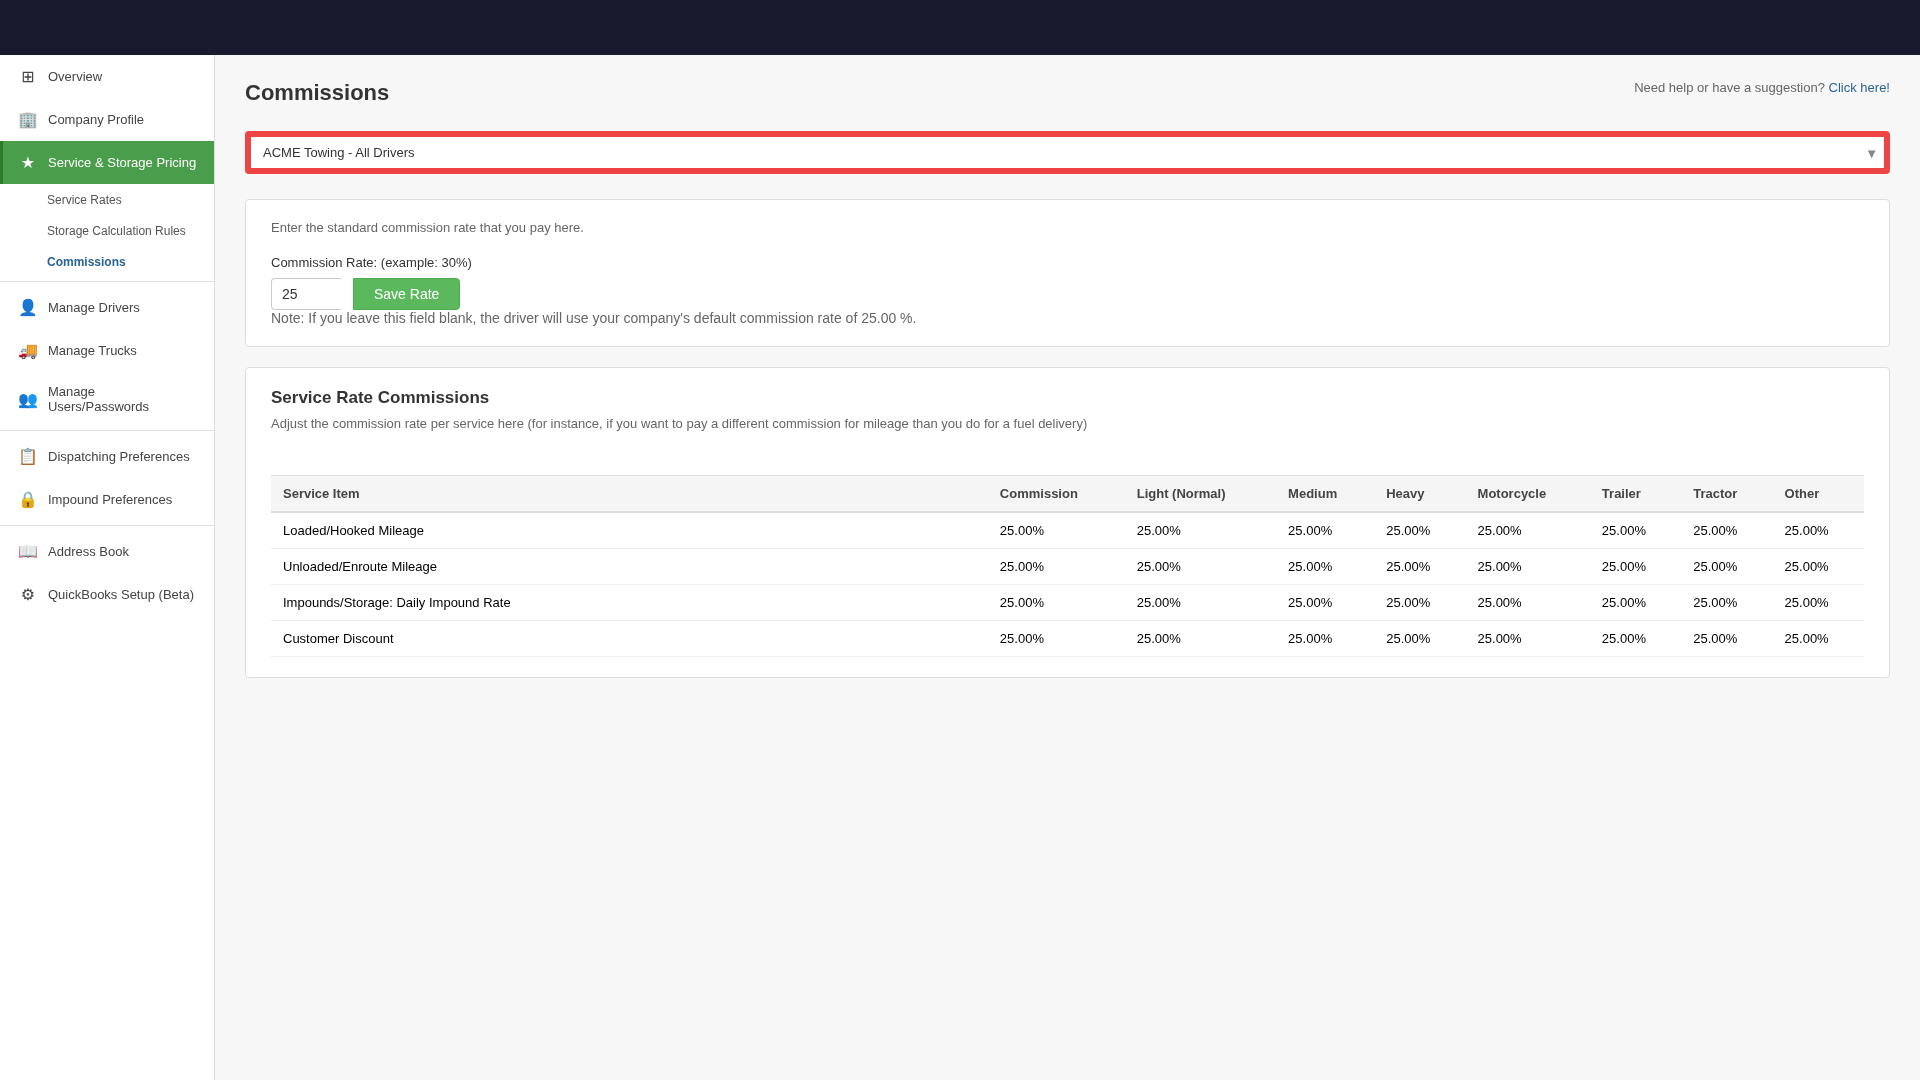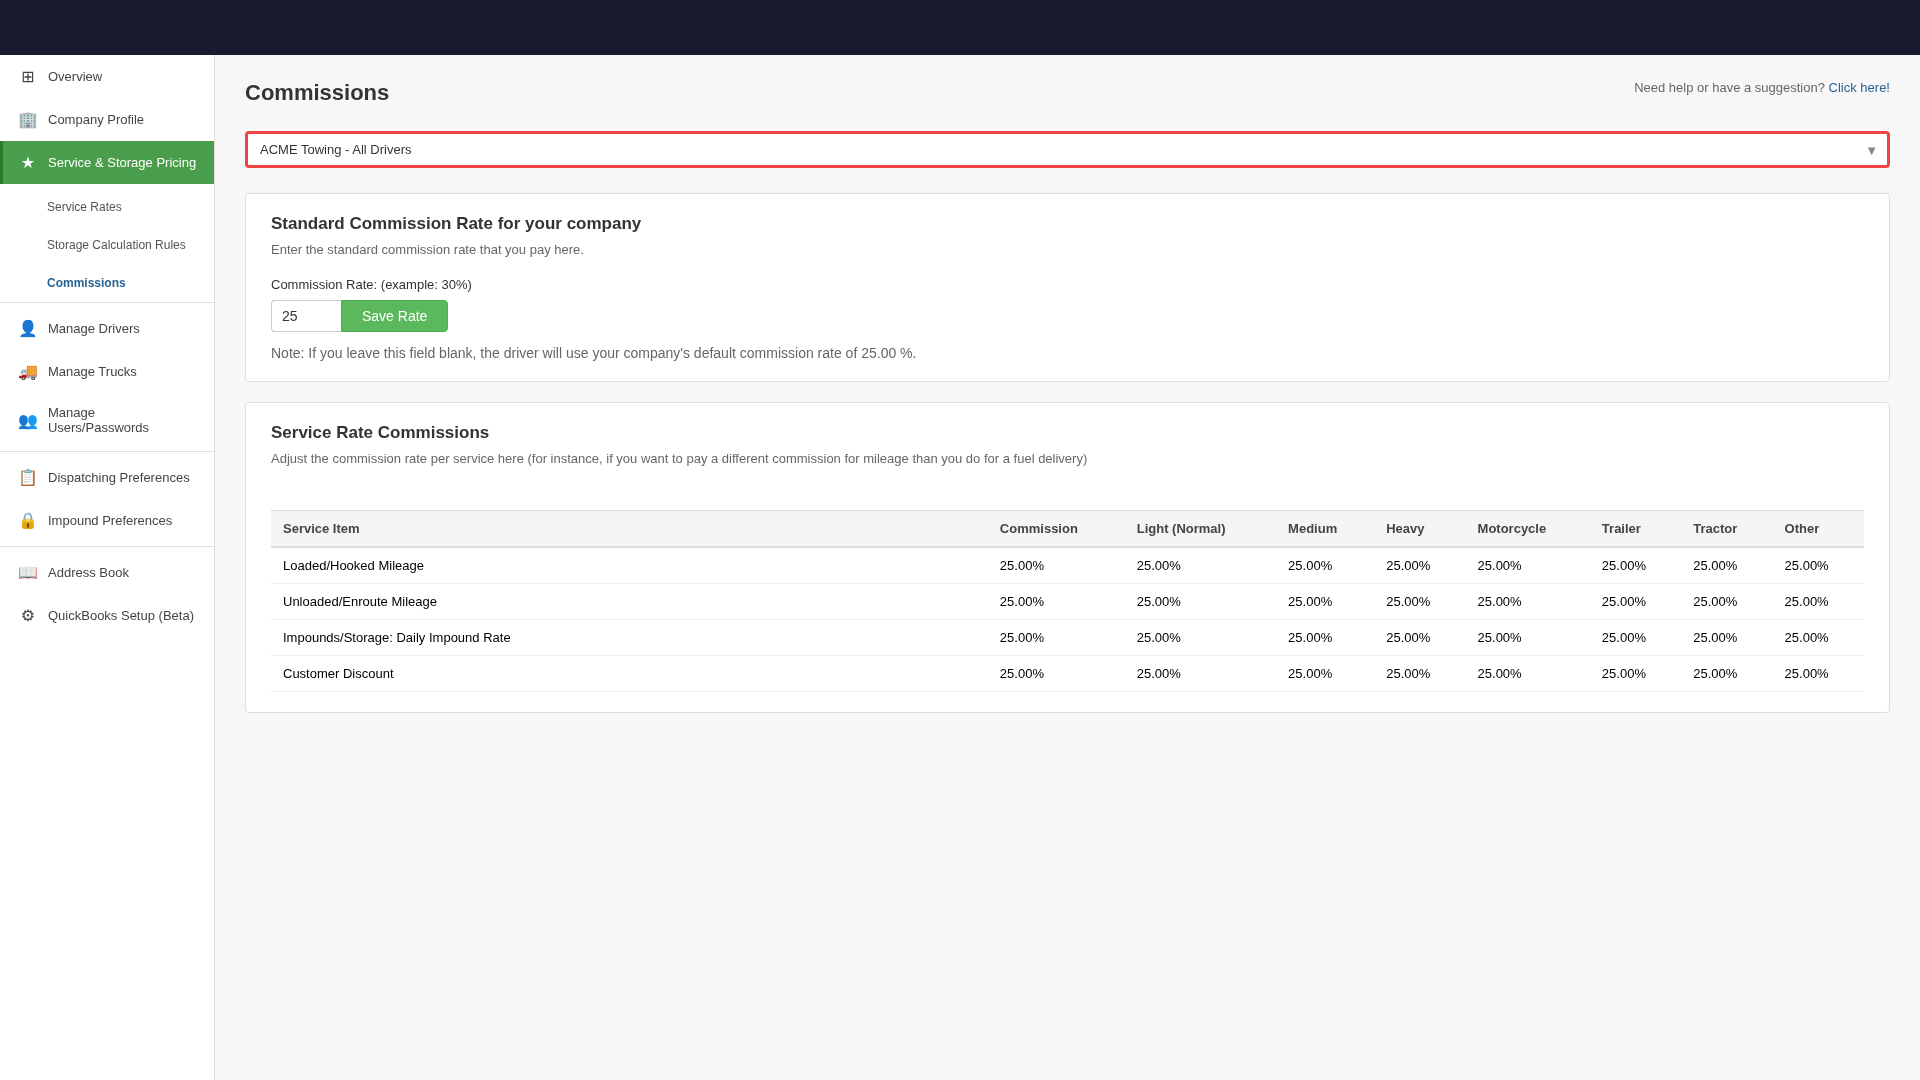--- a/index.html
+++ b/index.html
@@ -11,46 +11,46 @@
 
     
     .sidebar { width: 215px; background: #fff; border-right: 1px solid #ddd; display: flex; flex-direction: column; overflow-y: auto; flex-shrink: 0; }
 
     .sidebar-item { display: flex; align-items: center; padding: 12px 15px; cursor: pointer; color: #444; font-size: 13px; gap: 10px; border-left: 3px solid transparent; }
     .sidebar-item .icon { font-size: 16px; width: 20px; text-align: center; }
 
     .sidebar-section-active { background: #4a9d4a; color: #fff; border-left: 3px solid #2d7a2d; }
     .sidebar-section-active .icon { color: #fff; }
 
-    .sidebar-sub { padding-left: 44px; font-size: 12px; color: #555; padding-top: 16px; padding-bottom: 8px; cursor: pointer; border-left: 3px solid transparent; }
+    .sidebar-sub { padding-left: 44px; font-size: 12px; color: #555; padding-top: 9px; padding-bottom: 8px; cursor: pointer; border-left: 3px solid transparent; }
     .sidebar-sub-active { color: #2a6496; font-weight: bold; }
 
     .sidebar-divider { height: 1px; background: #e0e0e0; margin: 4px 0; }
 
     
     .main { flex: 1; background: #f7f7f7; overflow-y: auto; padding: 25px 30px; }
 
     .page-header { display: flex; justify-content: space-between; align-items: flex-start; margin-bottom: 20px; }
     .page-title { font-size: 22px; font-weight: bold; color: #333; margin-bottom: 5px; }
     .page-subtitle { font-size: 13px; color: #666; }
     .help-link { font-size: 13px; color: #666; white-space: nowrap; }
     .help-link a { color: #2a6496; text-decoration: none; }
 
     
     .dropdown-wrapper { position: relative; margin-bottom: 25px; }
-    .dropdown-select { width: 100%; padding: 8px 35px 8px 12px; border: 3px solid #ef4444; border-radius: 4px; background: #fff; font-size: 13px; color: #333; appearance: none; cursor: pointer; }
+    .dropdown-select { width: 100%; padding: 8px 35px 8px 12px; border: 6px solid #ef4444; border-radius: 4px; background: #fff; font-size: 13px; color: #333; appearance: none; cursor: pointer; }
     .dropdown-arrow { position: absolute; right: 12px; top: 50%; transform: translateY(-50%); pointer-events: none; color: #888; }
 
     
     .section { background: #fff; border: 1px solid #ddd; border-radius: 4px; padding: 20px 25px; margin-bottom: 20px; }
     .section-title { font-size: 17px; font-weight: bold; color: #333; margin-bottom: 8px; }
     .section-desc { font-size: 13px; color: #666; margin-bottom: 20px; }
 
     .rate-label { font-size: 13px; color: #333; margin-bottom: 8px; }
-    .rate-input-row { display: flex; align-items: flex-start; gap: 0; margin-bottom: 13px; }
+    .rate-input-row { display: flex; align-items: flex-start; gap: 12px; margin-bottom: 0; }
     .rate-input { width: 70px; padding: 7px 10px; border: 1px solid #ccc; border-radius: 4px 0 0 4px; font-size: 14px; color: #333; border-right: none; }
     .save-rate-btn { padding: 7px 20px; background: #5cb85c; color: #fff; border: 1px solid #4cae4c; border-radius: 0 4px 4px 0; font-size: 14px; font-weight: normal; cursor: pointer; }
     .rate-note { font-size: 14px; color: #666; }
 
     
     .table-wrapper { overflow-x: auto; }
     table { width: 100%; border-collapse: collapse; font-size: 13px; margin-top: 24px; }
     thead th { background: #f5f5f5; padding: 10px 12px; text-align: left; font-weight: bold; color: #444; border-bottom: 2px solid #ddd; border-top: 1px solid #ddd; }
     tbody tr { border-bottom: 1px solid #eee; }
     tbody td { padding: 10px 12px; color: #000000; }
@@ -146,21 +146,20 @@
     </div>
 
     <div class="dropdown-wrapper">
       <select class="dropdown-select">
         <option>ACME Towing - All Drivers</option>
       </select>
       <span class="dropdown-arrow">▼</span>
     </div>
 
     <div class="section">
-      <div class="section-title">Standard Commission Rate for your company</div>
       <div class="section-desc">Enter the standard commission rate that you pay here.</div>
 
       <div class="rate-label">Commission Rate: (example: 30%)</div>
       <div class="rate-input-row">
         <input class="rate-input" type="text" value="25" style="">
         <button class="save-rate-btn">Save Rate</button>
       </div>
       <div class="rate-note">Note: If you leave this field blank, the driver will use your company's default commission rate of 25.00 %.</div>
     </div>
 

